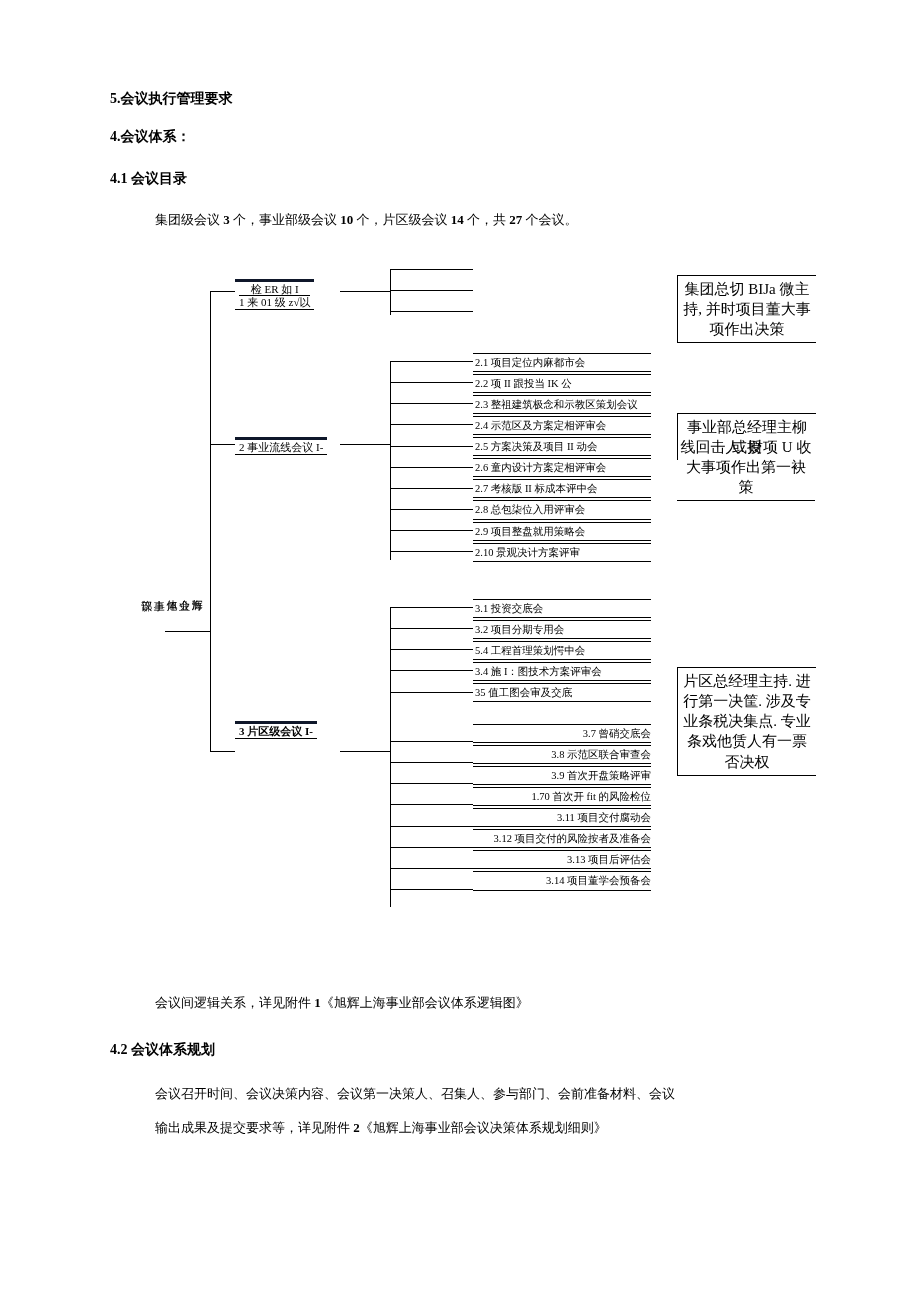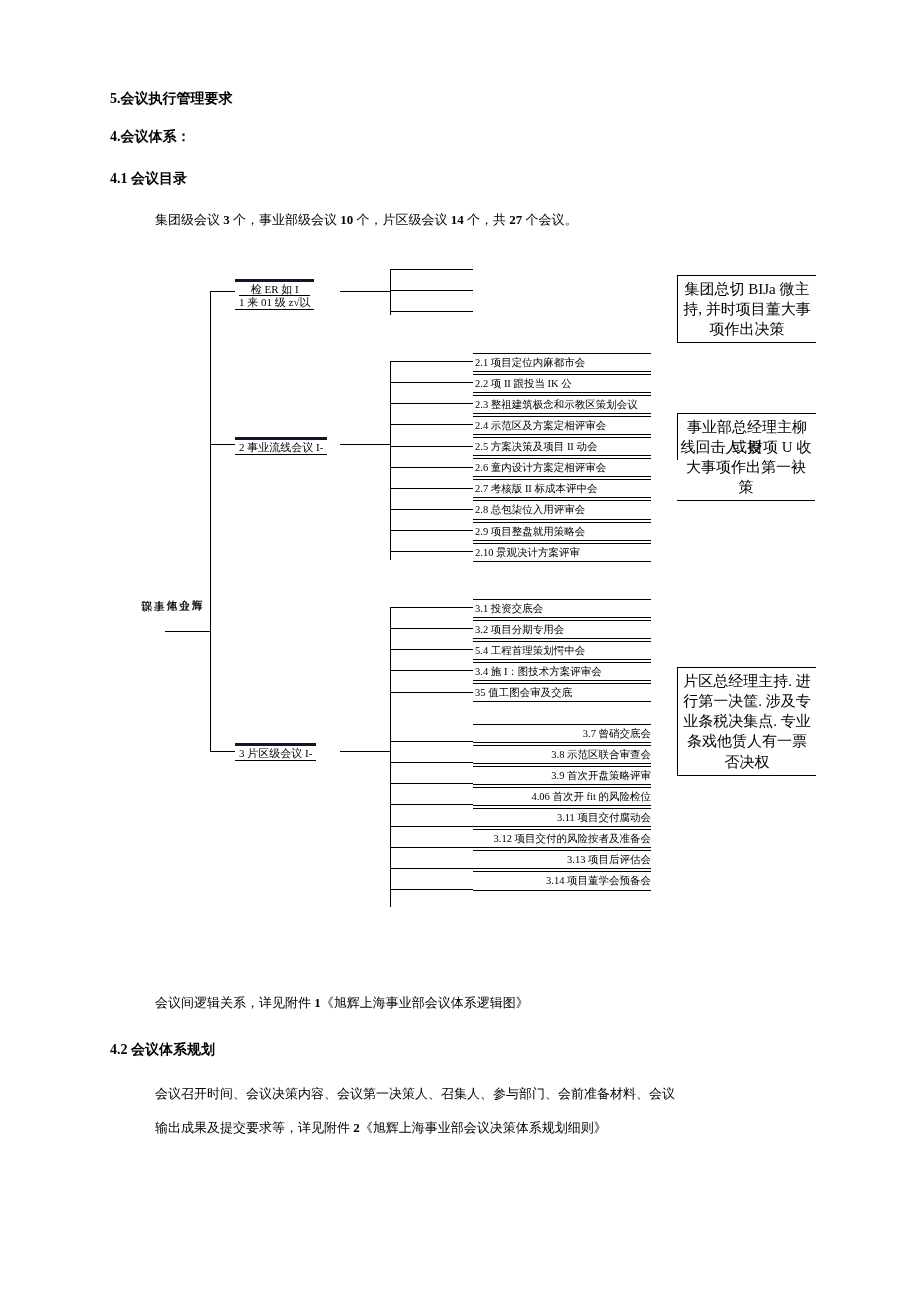--- a/index.html
+++ b/index.html
@@ -90,33 +90,33 @@
       <div class="leaf">2.5 方案决策及项目 II 动会</div>
       <div class="leaf">2.6 童内设计方案定相评审会</div>
       <div class="leaf">2.7 考核版 II 标成本评中会</div>
       <div class="leaf">2.8 总包柒位入用评审会</div>
       <div class="leaf">2.9 项目整盘就用策略会</div>
       <div class="leaf">2.10 景观决计方案评审</div>
     </div>
   <div class="side-box" style="top:152px;border-bottom:none;">事业部总经理主柳或授</div>
   <div class="side-box" style="top:173px;border-top:none;border-left:none;">线回击人. 财项 U 收大事项作出第一袂策</div>
 
-  <div class="mid-box" style="top:482px;">3 片区级会议 I-</div>
+  <div class="mid-box" style="top:460px;font-weight:bold;">3 片区级会议 I-</div>
   <div class="leaf-col" style="top:338px;" id="g3a-leaves">
       <div class="leaf">3.1 投资交底会</div>
       <div class="leaf">3.2 项目分期专用会</div>
       <div class="leaf">5.4 工程首理策划愕中会</div>
       <div class="leaf">3.4 施 I：图技术方案评审会</div>
       <div class="leaf">35 值工图会审及交底</div>
     </div>
   <div class="leaf-col" style="top:463px;text-align:right;" id="g3b-leaves">
       <div class="leaf">3.7 曾硝交底会</div>
       <div class="leaf">3.8 示范区联合审查会</div>
       <div class="leaf">3.9 首次开盘策略评审</div>
-      <div class="leaf">4.06 首次开 fit 的风险检位</div>
+      <div class="leaf">1.70 首次开 fit 的风险检位</div>
       <div class="leaf">3.11 项目交付腐动会</div>
       <div class="leaf">3.12 项目交付的风险按者及准备会</div>
       <div class="leaf">3.13 项目后评估会</div>
       <div class="leaf">3.14 项目董学会预备会</div>
     </div>
   <div class="side-box" style="top:406px;">片区总经理主持. 进行第一决筐. 涉及专业条税决集点. 专业条戏他赁人有一票否决权</div>
 
   <div class="vline" style="left:100px; top:30px; height:460px;"></div>
   <div class="hline" style="left:100px; top:30px; width:25px;"></div>
   <div class="hline" style="left:100px; top:183px; width:25px;"></div>

